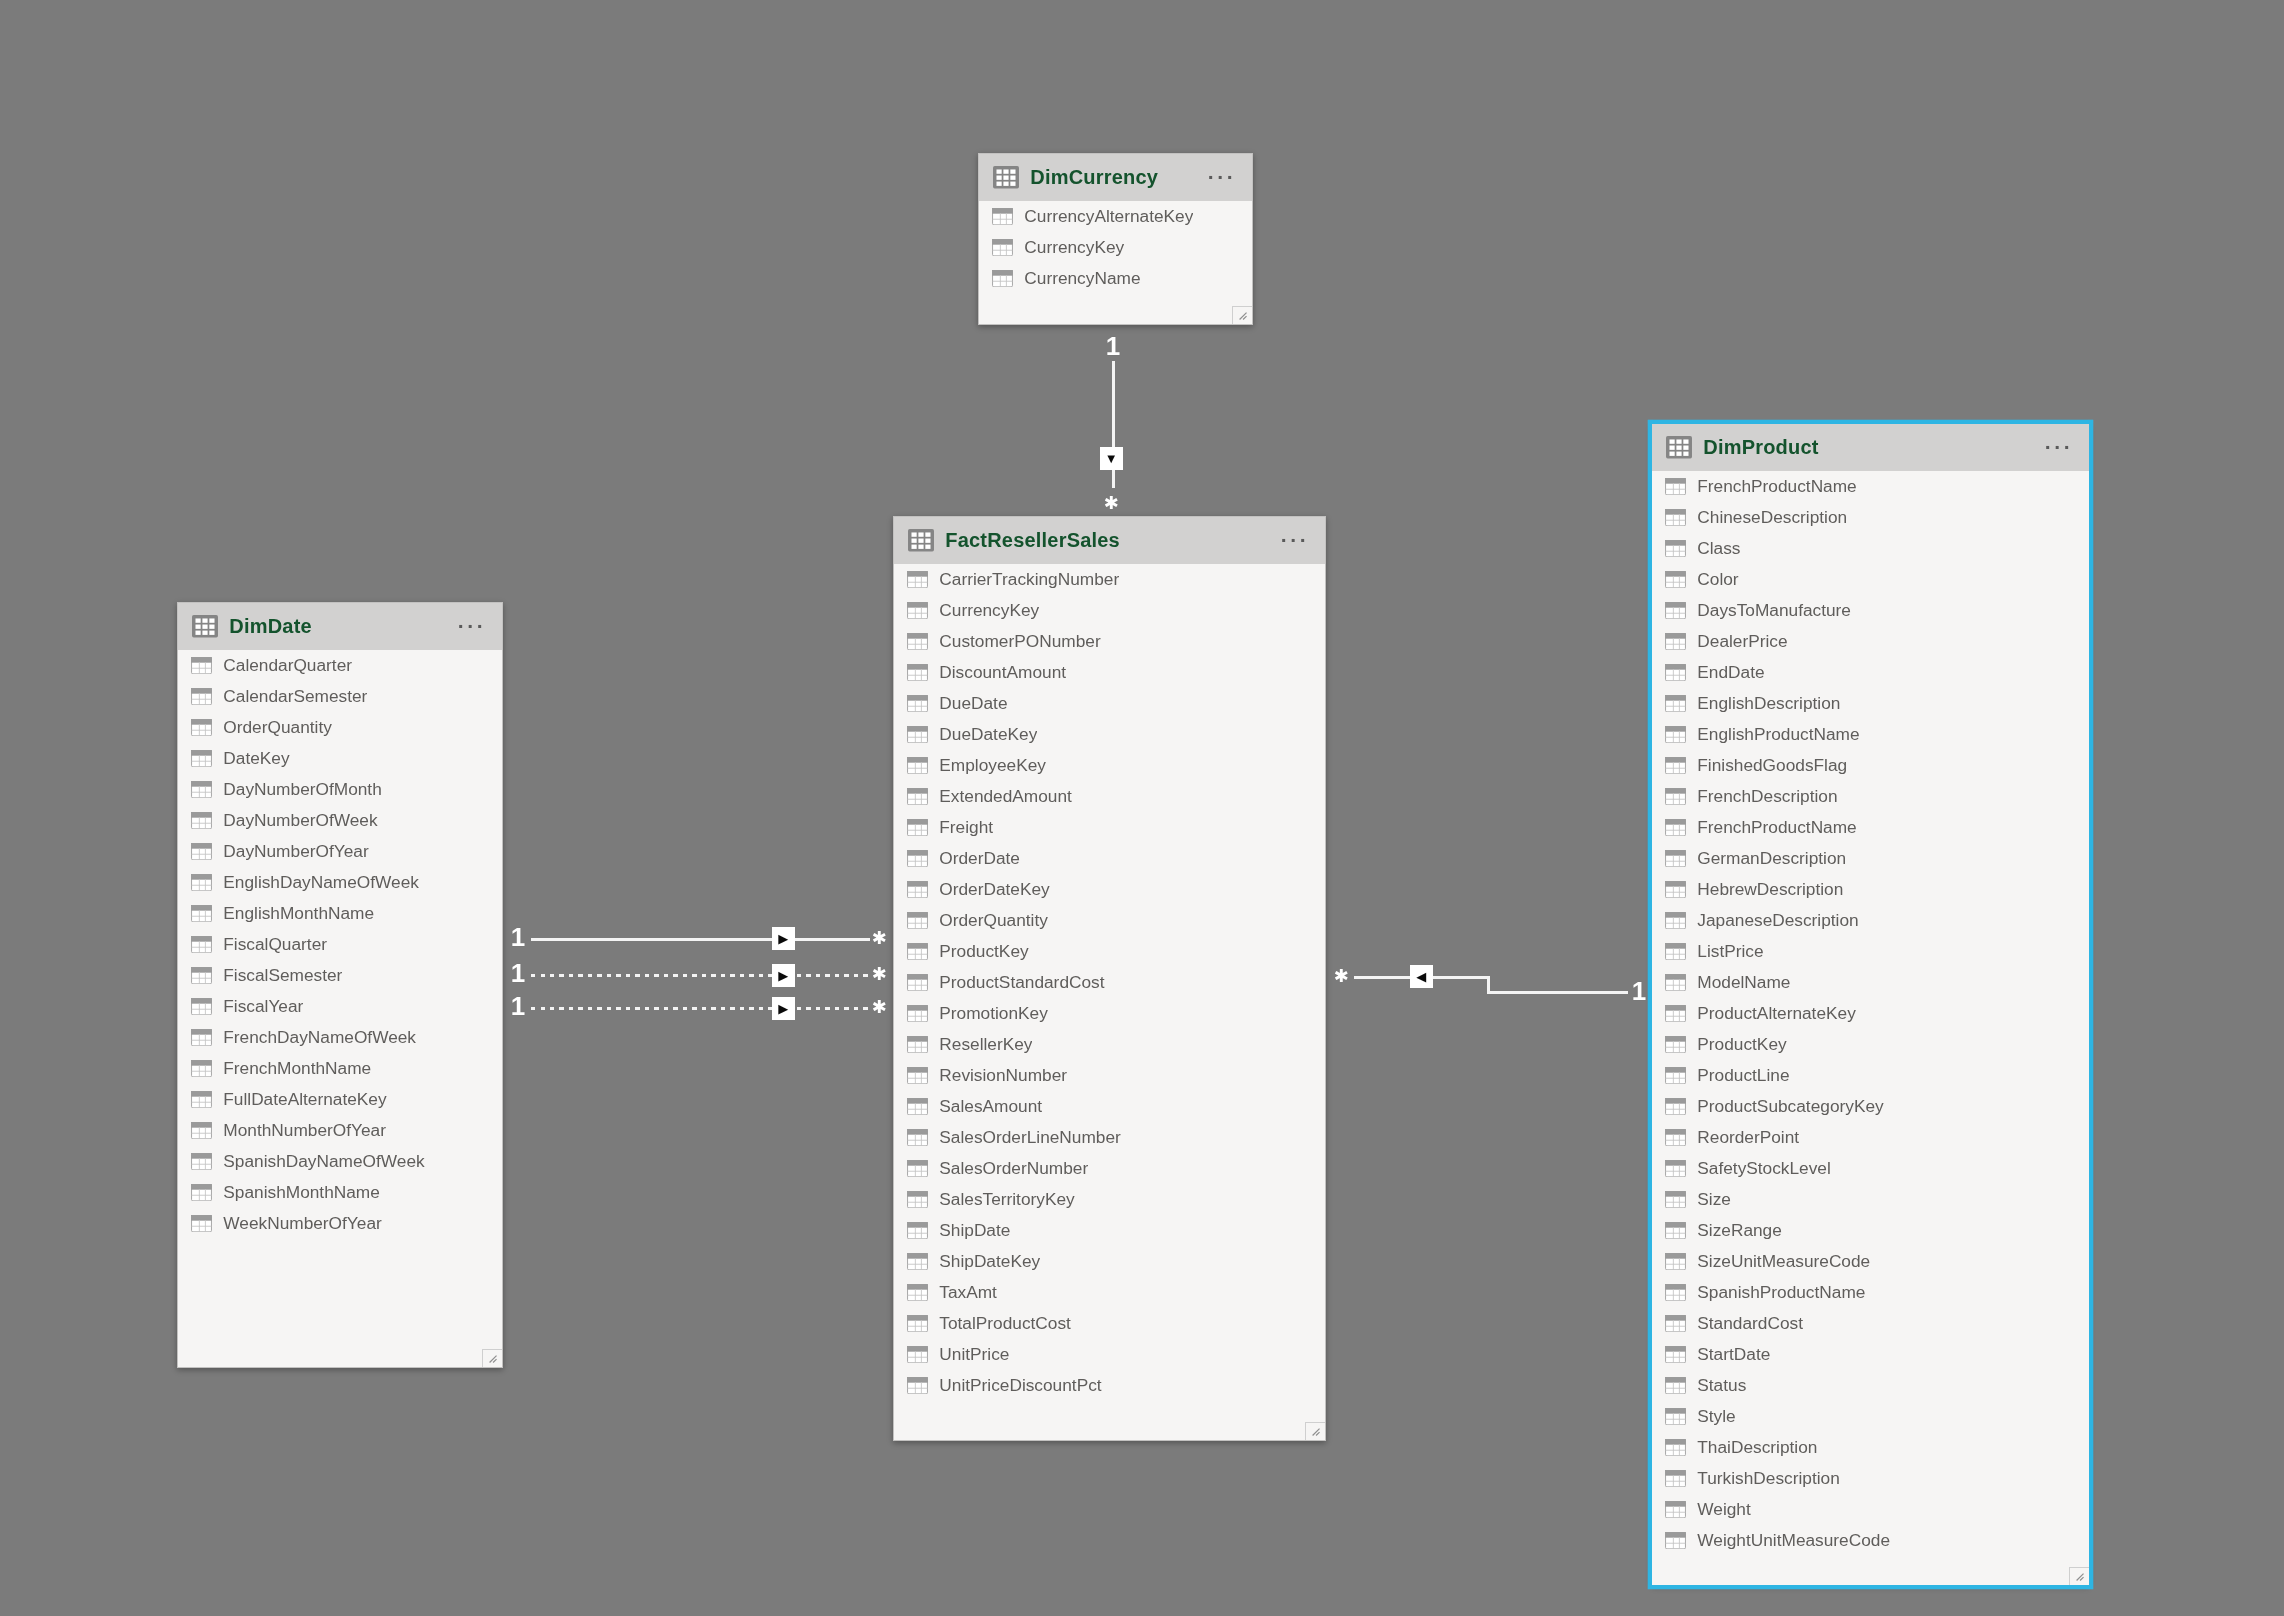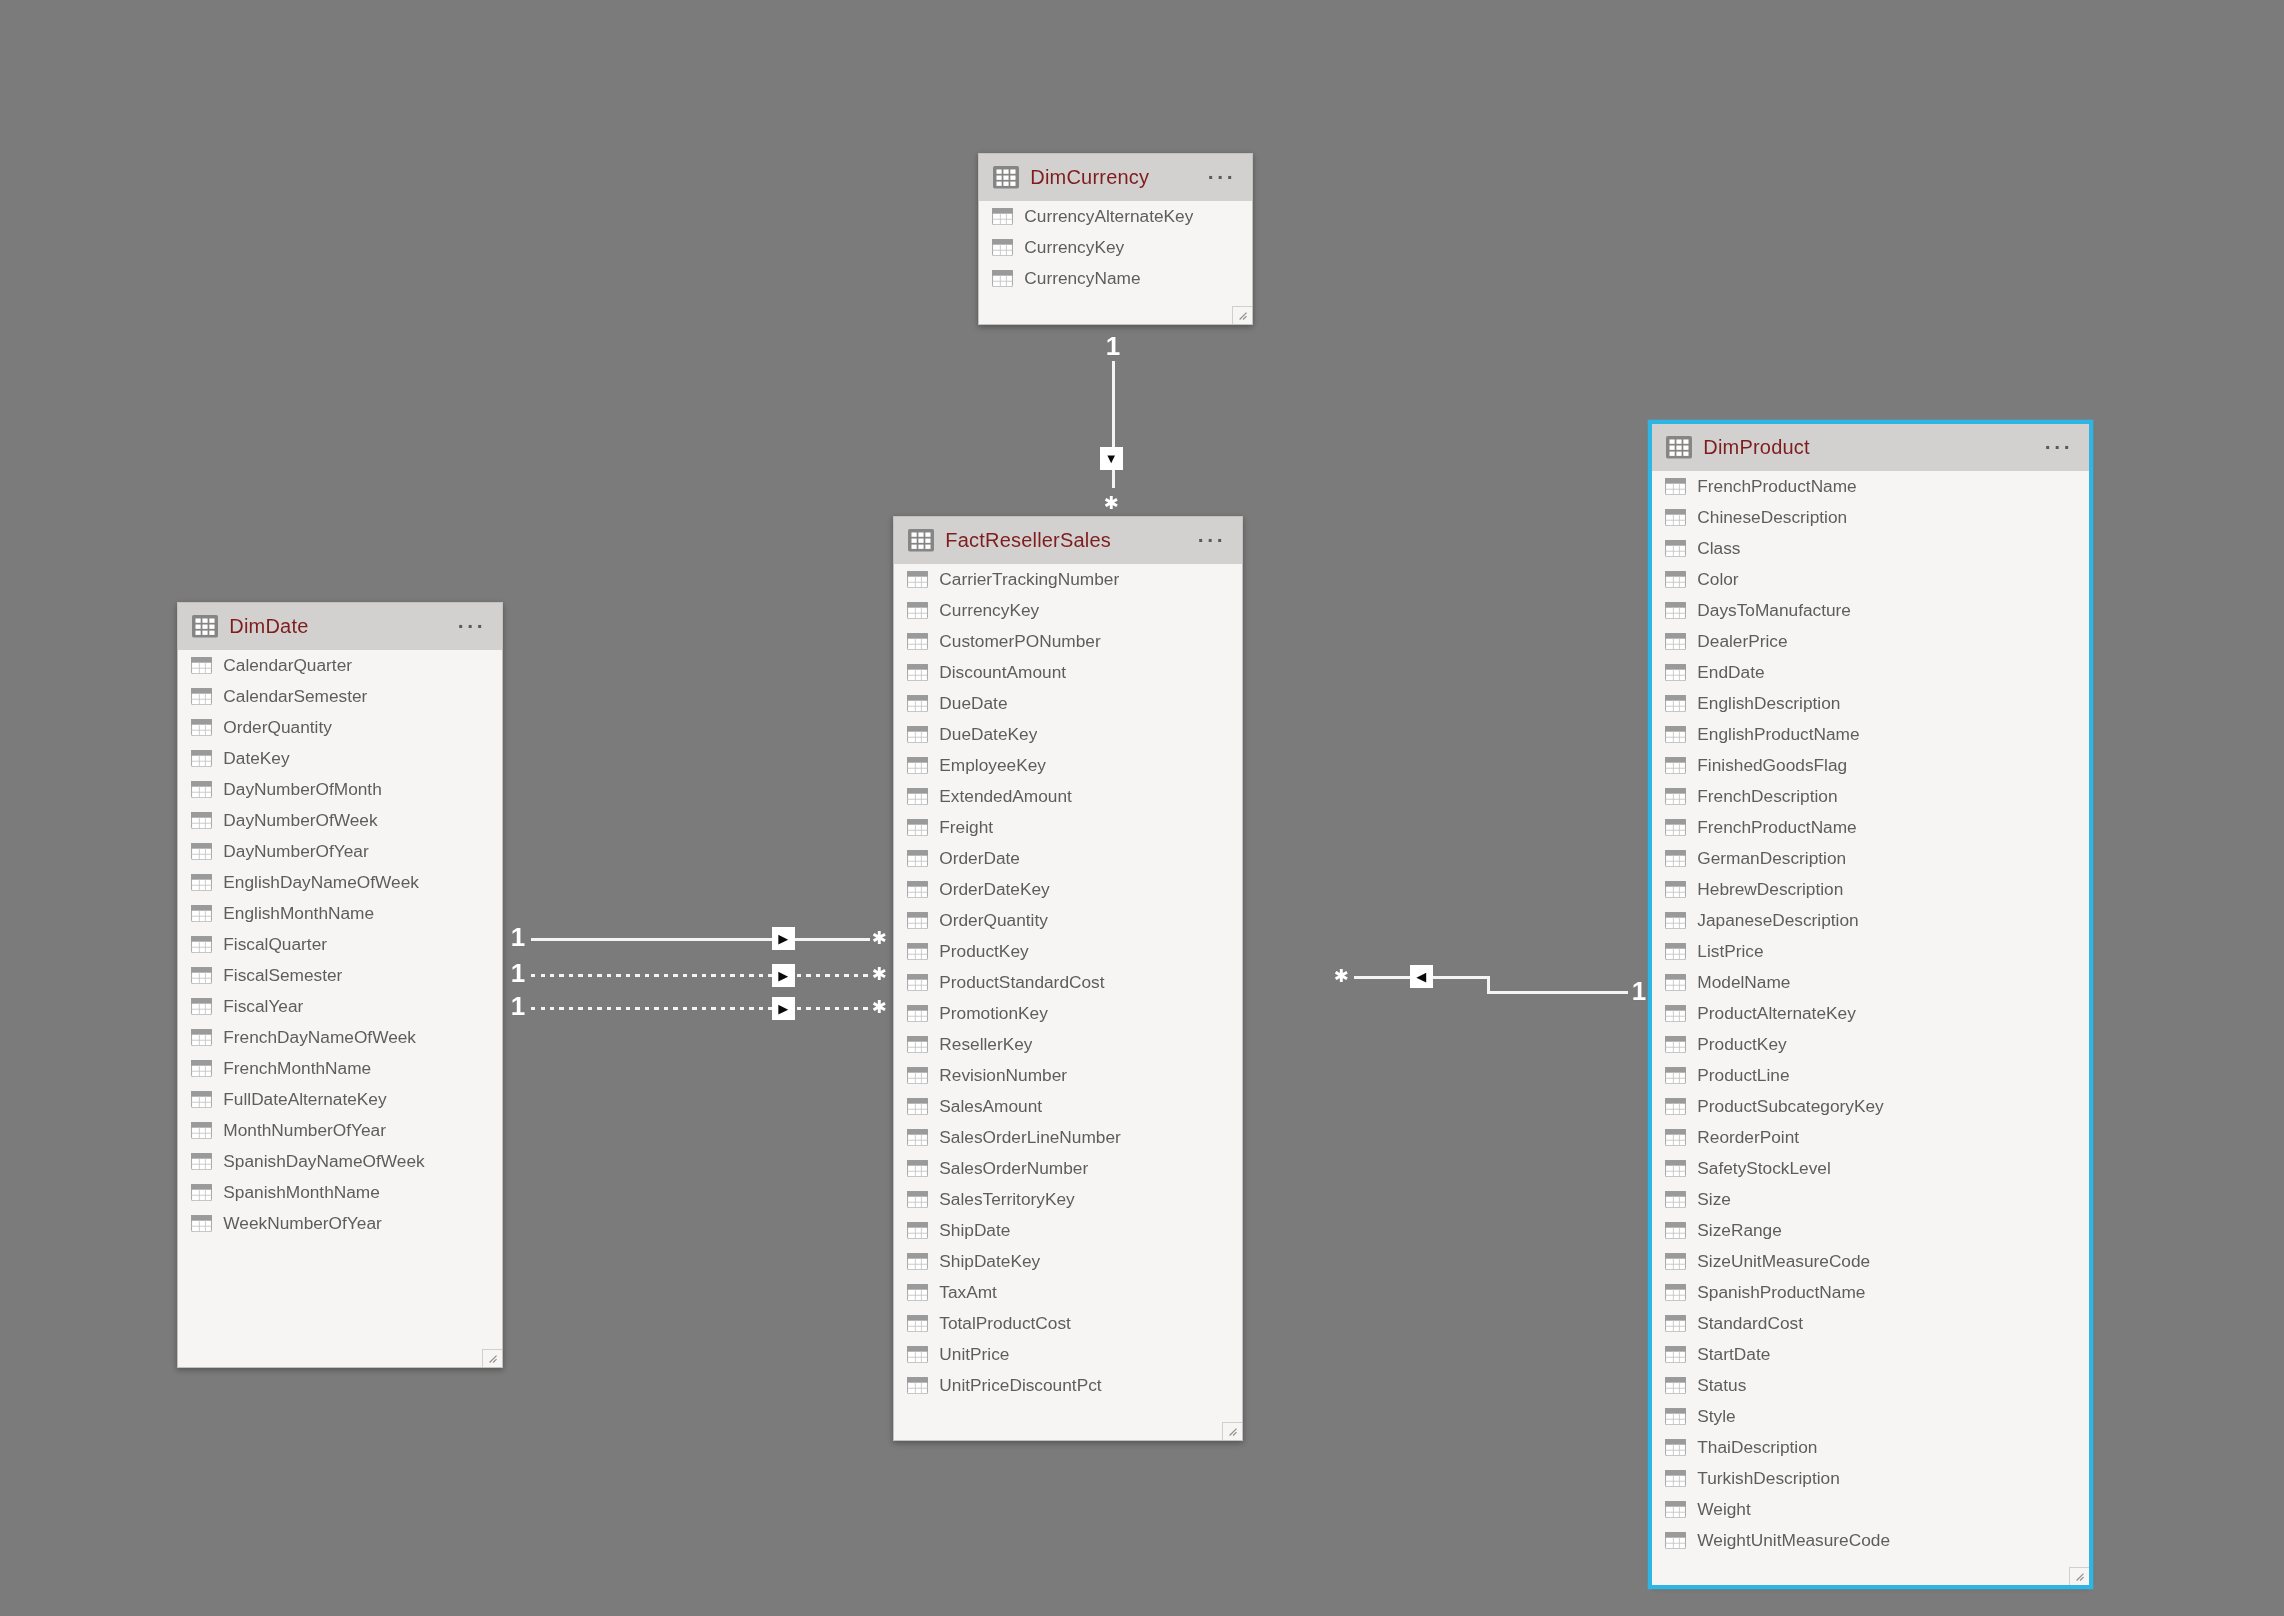--- a/index.html
+++ b/index.html
@@ -15,21 +15,21 @@
   }
   .table-card.selected{
     border:none;
     box-shadow:0 0 0 4.3px #2eb5e3,0 1.7px 6px rgba(0,0,0,.32);
   }
   .table-header{
     height:47px;background:#d2d1d0;display:flex;align-items:center;
     padding:0 15.6px 0 14px;gap:11.3px;box-sizing:border-box;
   }
   .table-title{
-    font-size:20px;font-weight:normal;color:#7f1d1d;white-space:nowrap;
+    font-size:20px;font-weight:bold;color:#14532d;white-space:nowrap;
     letter-spacing:0.2px;
   }
   .more{
     margin-left:auto;color:#5a5a5a;font-size:21px;font-weight:bold;
     letter-spacing:2.6px;line-height:8.7px;cursor:pointer;user-select:none;
   }
   .tbl-icon{display:flex;align-items:center;}
   .table-fields{padding:0 0 0 0;}
   .field-row{
     height:31px;display:flex;align-items:center;gap:11.3px;
@@ -39,21 +39,21 @@
   .field-label{
     font-size:17.3px;color:#5f5d5b;white-space:nowrap;overflow:hidden;
   }
   .grip{
     position:absolute;right:0;bottom:0;width:19px;height:17.3px;
     border-left:0.9px solid #cfcfcf;border-top:0.9px solid #cfcfcf;
     background:#f6f5f4;display:flex;align-items:center;justify-content:center;
   }
   
   #tbl-DimCurrency{left:978px;top:153px;width:275px;height:172px;}
-  #tbl-FactResellerSales{left:893px;top:516px;width:350px;height:925px;}
+  #tbl-FactResellerSales{left:893px;top:516px;width:433px;height:925px;}
   #tbl-DimDate{left:177px;top:602px;width:326px;height:766px;}
   #tbl-DimProduct{left:1652px;top:413px;width:437px;height:1161px;margin-top:11px;}
   
   .rel-num{
     position:absolute;width:26px;text-align:center;color:#ffffff;
     font-size:26px;font-weight:bold;line-height:28px;text-shadow:0 0 0.9px rgba(0,0,0,.15);
   }
   .rel-many{
     position:absolute;width:22.5px;text-align:center;color:#ffffff;
     font-size:18px;line-height:19px;

